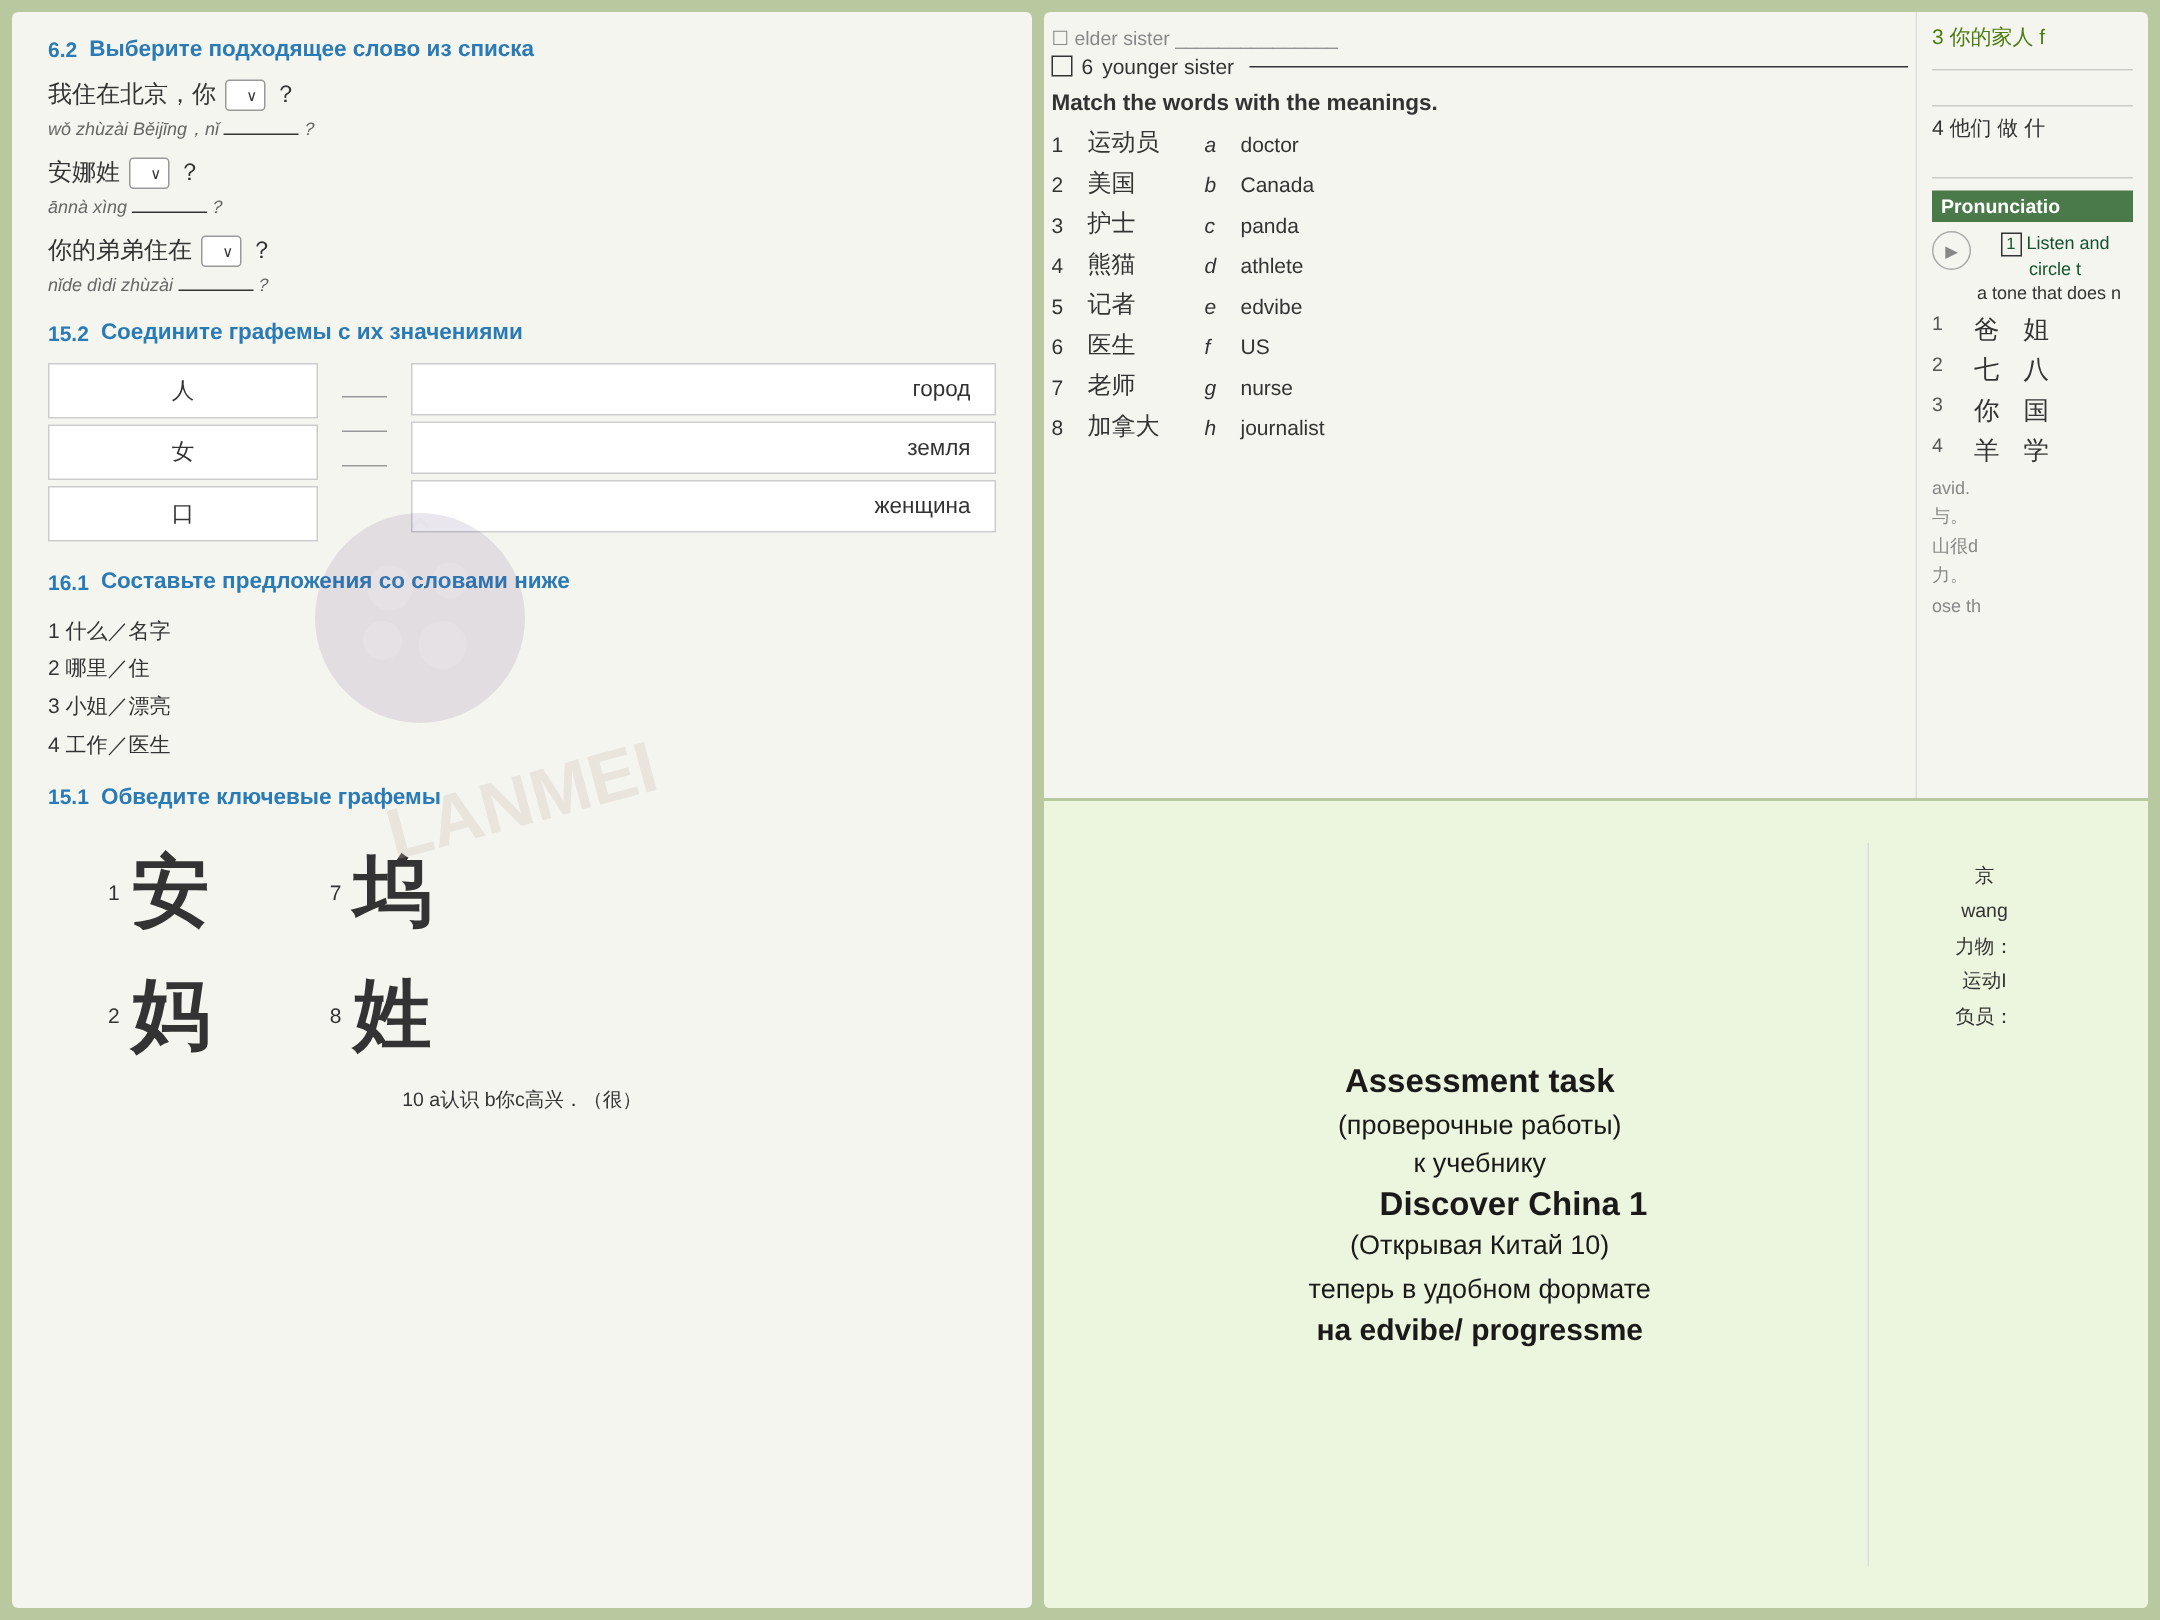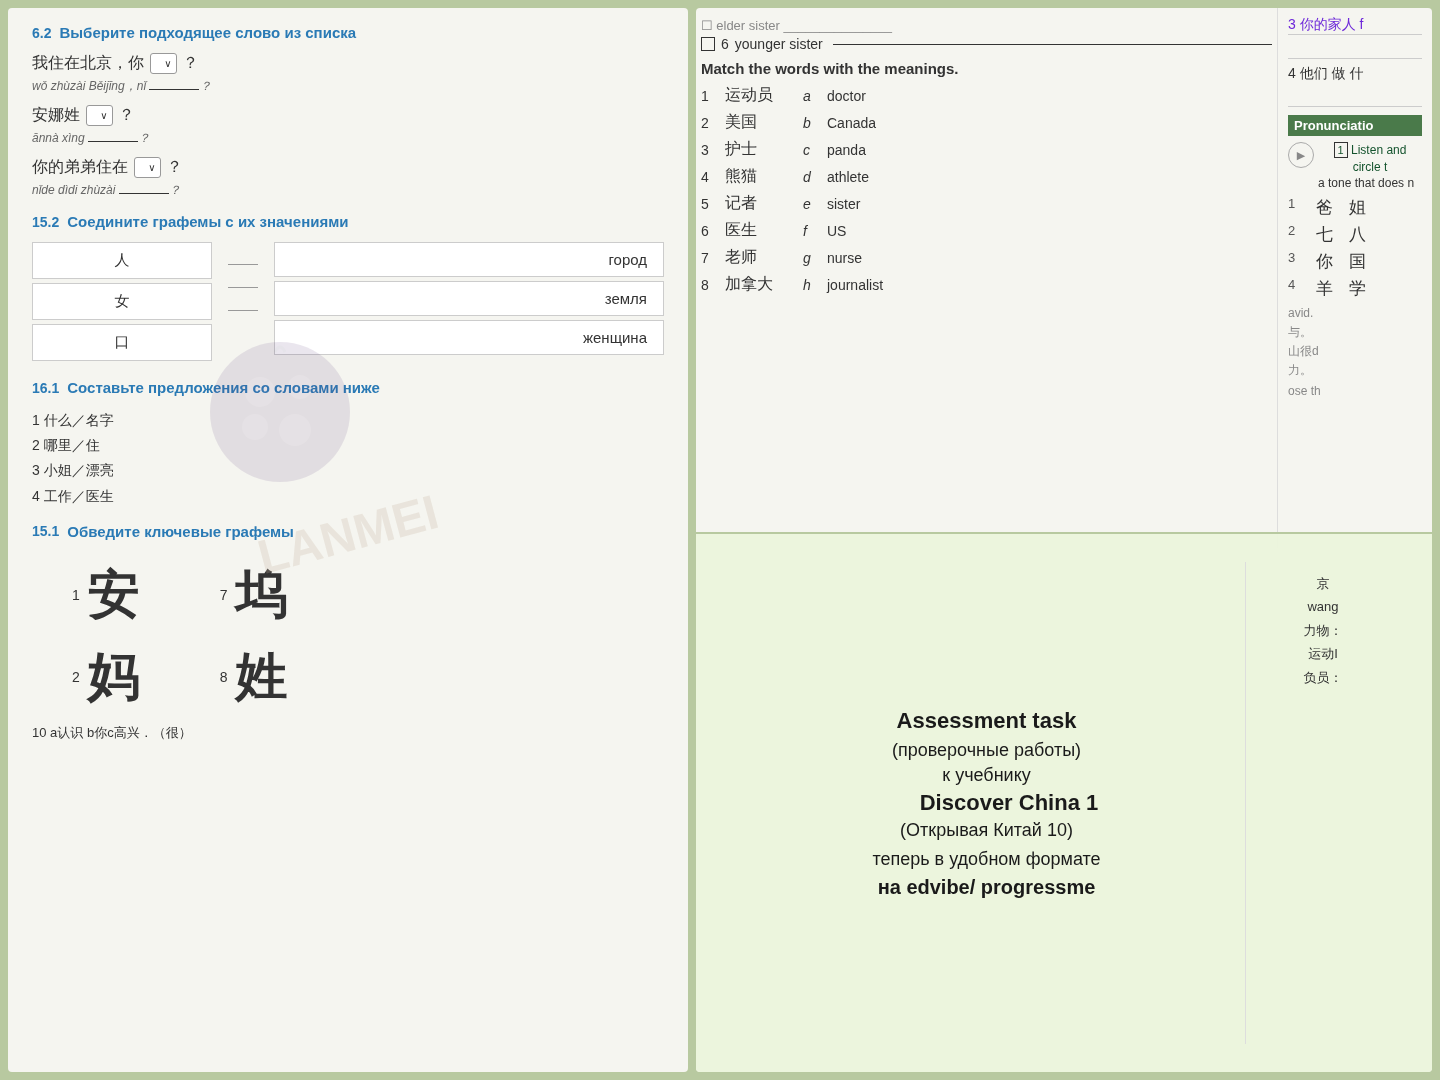--- a/index.html
+++ b/index.html
@@ -181,20 +181,21 @@
     .char-chinese {
       font-size: 52px;
       color: #333;
       font-weight: bold;
     }
 
     .bottom-text {
       font-size: 13px;
       color: #333;
       padding: 4px 0;
+      text-align: center;
     }
 
     
     .right-panel {
       flex: 1;
       position: relative;
       overflow: hidden;
     }
 
     
@@ -509,21 +510,21 @@
             <div class="match-row">
               <span class="match-num">4</span>
               <span class="match-chinese-word">熊猫</span>
               <span class="match-letter">d</span>
               <span class="match-english-word">athlete</span>
             </div>
             <div class="match-row">
               <span class="match-num">5</span>
               <span class="match-chinese-word">记者</span>
               <span class="match-letter">e</span>
-              <span class="match-english-word">sister</span>
+              <span class="match-english-word">edvibe</span>
             </div>
             <div class="match-row">
               <span class="match-num">6</span>
               <span class="match-chinese-word">医生</span>
               <span class="match-letter">f</span>
               <span class="match-english-word">US</span>
             </div>
             <div class="match-row">
               <span class="match-num">7</span>
               <span class="match-chinese-word">老师</span>
@@ -535,21 +536,21 @@
               <span class="match-chinese-word">加拿大</span>
               <span class="match-letter">h</span>
               <span class="match-english-word">journalist</span>
             </div>
           </div>
 
         </div>
 
         <div style="width:155px; padding:8px 10px; border-left:1px solid #ddd; overflow:hidden;">
 
-          <div style="font-size:14px; color:#6d28d9; margin-bottom:4px; border-bottom:1px solid #ccc; padding-bottom:0;">3 你的家人 f</div>
+          <div style="font-size:14px; color:#4d7c0f; margin-bottom:4px; border-bottom:1px solid #ccc; padding-bottom:12px;">3 你的家人 f</div>
           <div style="height:20px; border-bottom:1px solid #ccc; margin-bottom:6px;"></div>
 
           <div style="font-size:14px; color:#333; margin-bottom:4px;">4 他们 做 什</div>
           <div style="height:20px; border-bottom:1px solid #ccc; margin-bottom:8px;"></div>
 
           <div style="background:#4a7a4a; color:white; font-size:13px; font-weight:bold; padding:3px 6px; margin-bottom:6px;">
             <span>Pronunciatio</span>
           </div>
 
           <div style="display:flex; align-items:flex-start; margin-bottom:6px;">

